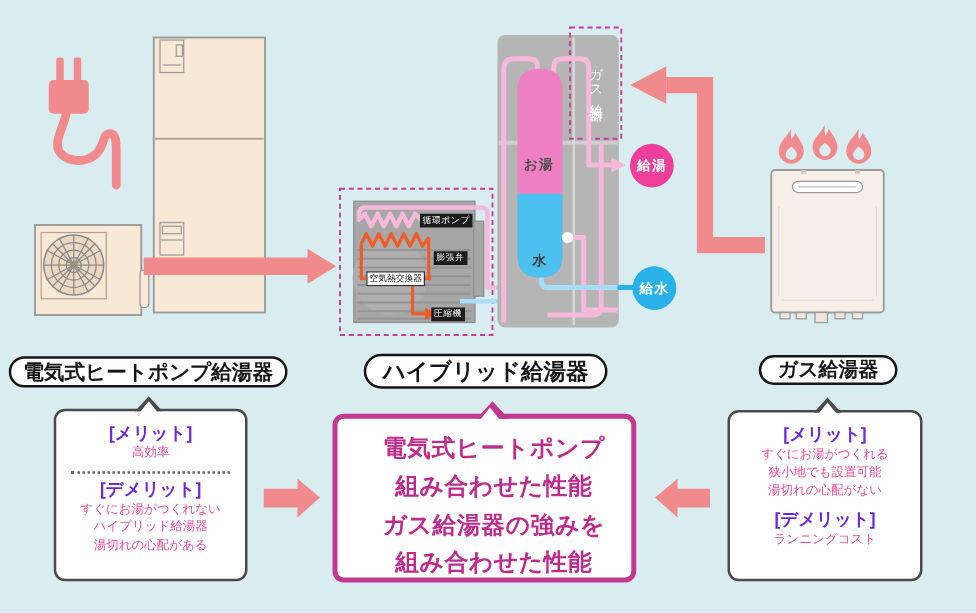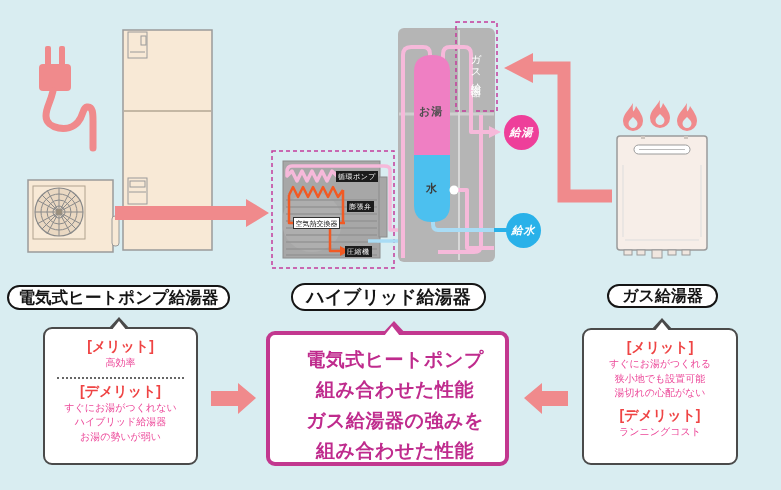--- a/index.html
+++ b/index.html
@@ -29,49 +29,49 @@
   }
   .bubble::after {
     content:""; position:absolute; top:-8px; left:var(--px); margin-left:-8px;
     width:0; height:0; border-left:8px solid transparent; border-right:8px solid transparent;
     border-bottom:10px solid #fff;
   }
   .bubble.hybrid { border:4px solid #c2388f; }
   .bubble.hybrid::before { border-bottom-color:#c2388f; top:-14px; border-left-width:13px; border-right-width:13px; border-bottom-width:14px; }
   .bubble.hybrid::after { top:-9px; }
 
-  .merit-title { font-weight:bold; font-size:14px; margin-top:9px; color:#ef4444; }
+  .merit-title { font-weight:bold; font-size:14px; margin-top:9px; color:#6d28d9; }
   .merit-line  { font-size:10px; line-height:1.45; color:#ec4899; }
   .dotline { border-top:2px dotted #666; margin:6px 12px 4px 12px; }
 
   .hybrid-line { font-weight:bold; font-size:19px; line-height:1.6; color:#bf2b8d; letter-spacing:0.5px; }
   .hybrid-pad { padding-top:10px; }
 
   
   .port {
     position:absolute; width:35px; height:35px; border-radius:50%;
     display:flex; align-items:center; justify-content:center;
-    color:#fff; font-size:11px; font-weight:bold; letter-spacing:1px;font-style:italic;
+    color:#fff; font-size:11px; font-weight:bold; letter-spacing:1px;
   }
 
   
   .comp-dark {
     position:absolute; background:#1c1c1c; color:#fff; font-size:7px; line-height:1;
     padding:2px 2px; white-space:nowrap; letter-spacing:0.5px;
   }
   .comp-light {
     position:absolute; background:#fff; color:#111; border:1px solid #333; font-size:7px;
     line-height:1; padding:1.5px 1.5px; white-space:nowrap;
   }
 
   .strip-label {
     position:absolute; writing-mode:vertical-rl; color:#fff; font-size:10.5px;
     letter-spacing:2px; line-height:1;
   }
-  .tank-label { position:absolute; font-weight:bold; color:#4f4f4f; font-size:11px; letter-spacing:1px; }
+  .tank-label { position:absolute; font-weight:bold; color:#4f4f4f; font-size:11px; letter-spacing:1px;margin-top:20px; }
 </style>
 </head>
 <body>
 
 <div class="stage">
 
   <svg class="layer" width="781" height="490" viewBox="0 0 781 490">
 
     <g>
       <rect x="123" y="30" width="89" height="220" fill="#f8e9d6" stroke="#9a9a9a" stroke-width="1.5"></rect>
@@ -229,21 +229,21 @@
   <div class="pill" style="left:7px; top:285px; width:223px; height:25px; font-size:16.5px;">電気式ヒートポンプ給湯器</div>
   <div class="pill" style="left:607px; top:284px; width:111px; height:24px; font-size:16px;">ガス給湯器</div>
 
   <div class="bubble" style="left:43px; top:327px; width:155px; height:138px; --px:74px;">
     <div class="merit-title">[メリット]</div>
     <div class="merit-line">高効率</div>
     <div class="dotline"></div>
     <div class="merit-title" style="margin-top:0;">[デメリット]</div>
     <div class="merit-line">すぐにお湯がつくれない</div>
     <div class="merit-line">ハイブリッド給湯器</div>
-    <div class="merit-line">お湯の勢いが弱い</div>
+    <div class="merit-line">湯切れの心配がある</div>
   </div>
 
   <div class="bubble hybrid hybrid-pad" style="left:266px; top:331px; width:243px; height:135px;padding-left:15px; --px:122px;">
     <div class="hybrid-line">電気式ヒートポンプ</div>
     <div class="hybrid-line">組み合わせた性能</div>
     <div class="hybrid-line">ガス給湯器の強みを</div>
     <div class="hybrid-line">組み合わせた性能</div>
   </div>
 
   <div class="bubble" style="left:582px; top:328px; width:156px; height:137px; --px:78px;">

